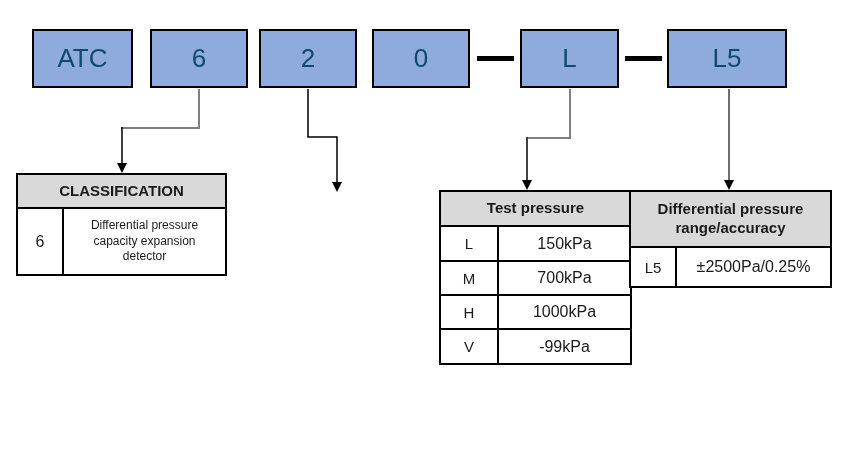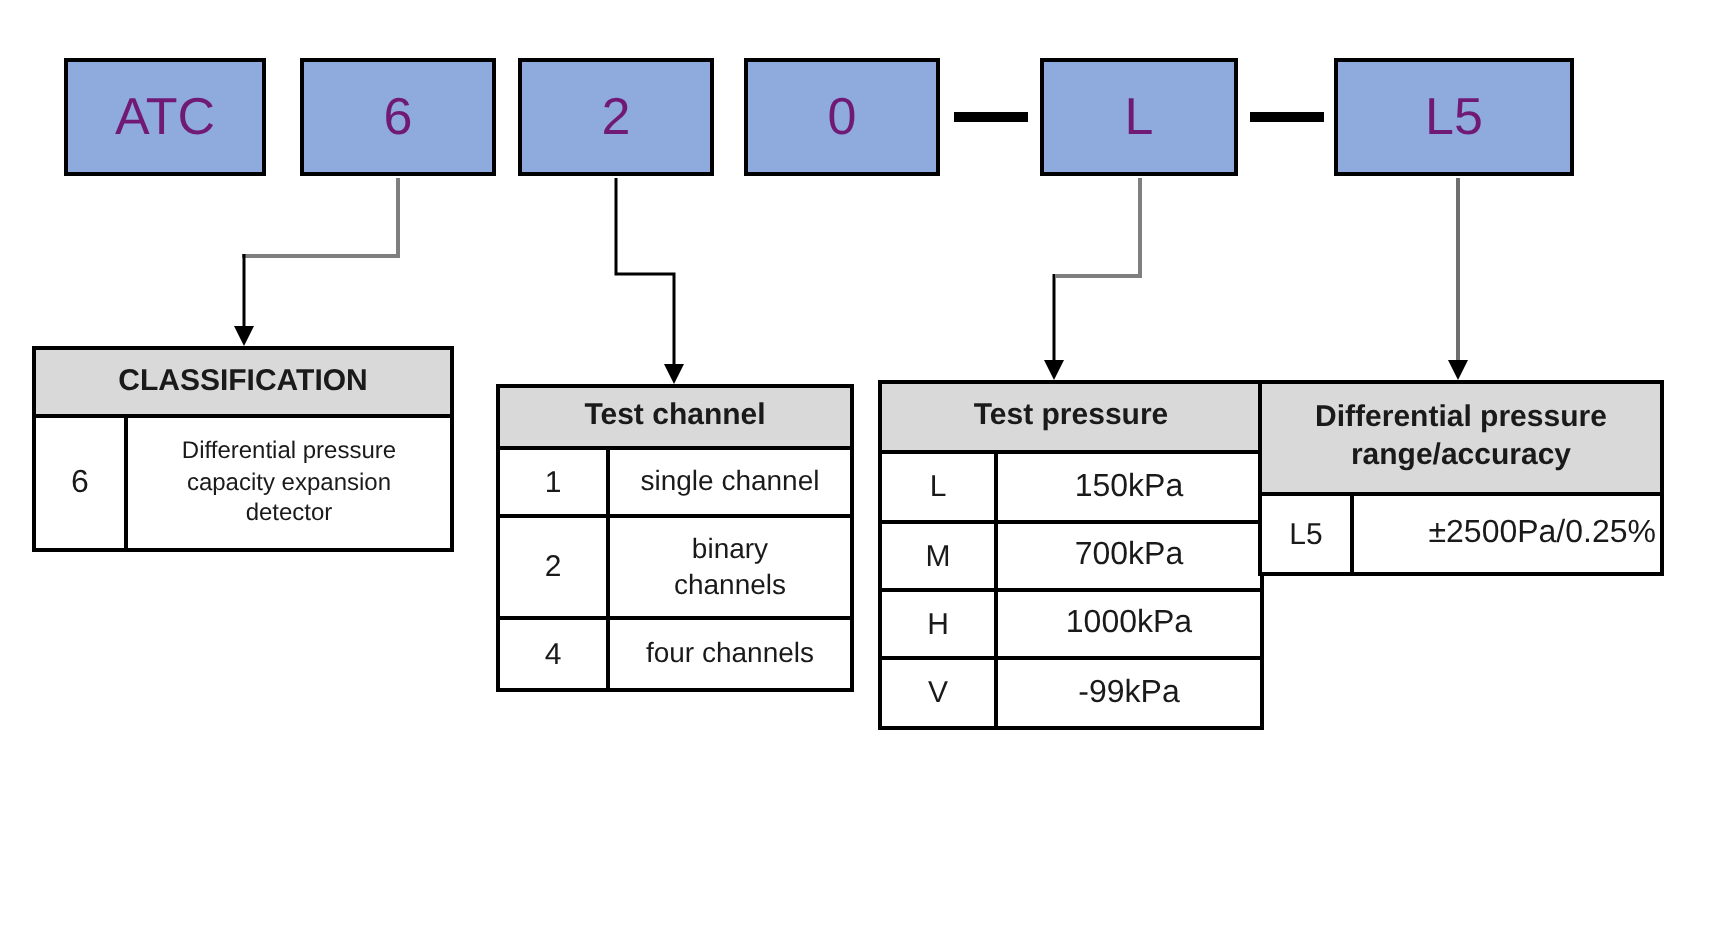--- a/index.html
+++ b/index.html
@@ -4,40 +4,40 @@
 <style>
   html,body{margin:0;padding:0;background:#fff;}
   #stage{
     position:relative;width:864px;height:471px;background:#ffffff;
     font-family:"Liberation Sans",sans-serif;color:#1a1a1a;overflow:hidden;
   }
   .code-box{
     position:absolute;top:29px;height:59px;box-sizing:border-box;
     background:#8FAADC;border:2.5px solid #000;
     display:flex;align-items:center;justify-content:center;
-    font-size:26px;color:#701a75;
+    font-size:26px;color:#0c4a6e;
   }
   .dash{position:absolute;top:56px;height:5px;background:#000;}
   svg.overlay{position:absolute;left:0;top:0;}
   table.tbl{
     position:absolute;border-collapse:collapse;table-layout:fixed;
     box-sizing:border-box;background:#fff;
   }
   table.tbl th,table.tbl td{
     border:2px solid #000;text-align:center;vertical-align:middle;
     white-space:pre-line;padding:0 2px;overflow:hidden;margin-top:28px;
   }
   table.tbl th{background:#D9D9D9;font-weight:bold;font-size:15px;line-height:1.25;}
   td.code{font-size:15px;}
   td.desc{font-size:15px;line-height:1.25;}
   #classification-table td.desc{font-size:12px;line-height:1.3;}
   #classification-table td.code{font-size:16px;}
   #test-channel-table td.desc{font-size:14px;}
   #test-pressure-table td.desc{font-size:16px;text-align:center;}
-  #diff-pressure-table td.desc{font-size:16px;text-align:right;}
+  #diff-pressure-table td.desc{font-size:16px;}
 </style>
 </head>
 <body>
 
 <div id="stage">
 
   <svg class="overlay" width="864" height="471" viewBox="0 0 864 471">
 
     <polyline points="199,89 199,128 121,128" fill="none" stroke="#7F7F7F" stroke-width="2"></polyline>
     <line x1="122" y1="127" x2="122" y2="165" stroke="#000" stroke-width="1.5"></line>
@@ -77,46 +77,20 @@
     <tbody>
       <tr style="height:67px">
         <td class="code">6</td>
         <td class="desc">Differential pressure
 capacity expansion
 detector</td>
       </tr>
     </tbody>
   </table>
 
-  <table class="tbl" id="test-channel-table" style="left:248px;top:192px;width:179px">
-    <colgroup>
-        <col style="width:55px">
-        <col>
-      </colgroup>
-    <thead>
-      <tr style="height:31px">
-        <th colspan="2">Test channel</th>
-      </tr>
-    </thead>
-    <tbody>
-      <tr style="height:34px">
-        <td class="code">1</td>
-        <td class="desc">single channel</td>
-      </tr>
-      <tr style="height:51px">
-        <td class="code">2</td>
-        <td class="desc">binary
-channels</td>
-      </tr>
-      <tr style="height:36px">
-        <td class="code">4</td>
-        <td class="desc">four channels</td>
-      </tr>
-    </tbody>
-  </table>
 
   <table class="tbl" id="test-pressure-table" style="left:439px;top:190px;width:193px">
     <colgroup>
         <col style="width:58px">
         <col>
       </colgroup>
     <thead>
       <tr style="height:35px">
         <th colspan="2">Test pressure</th>
       </tr>

